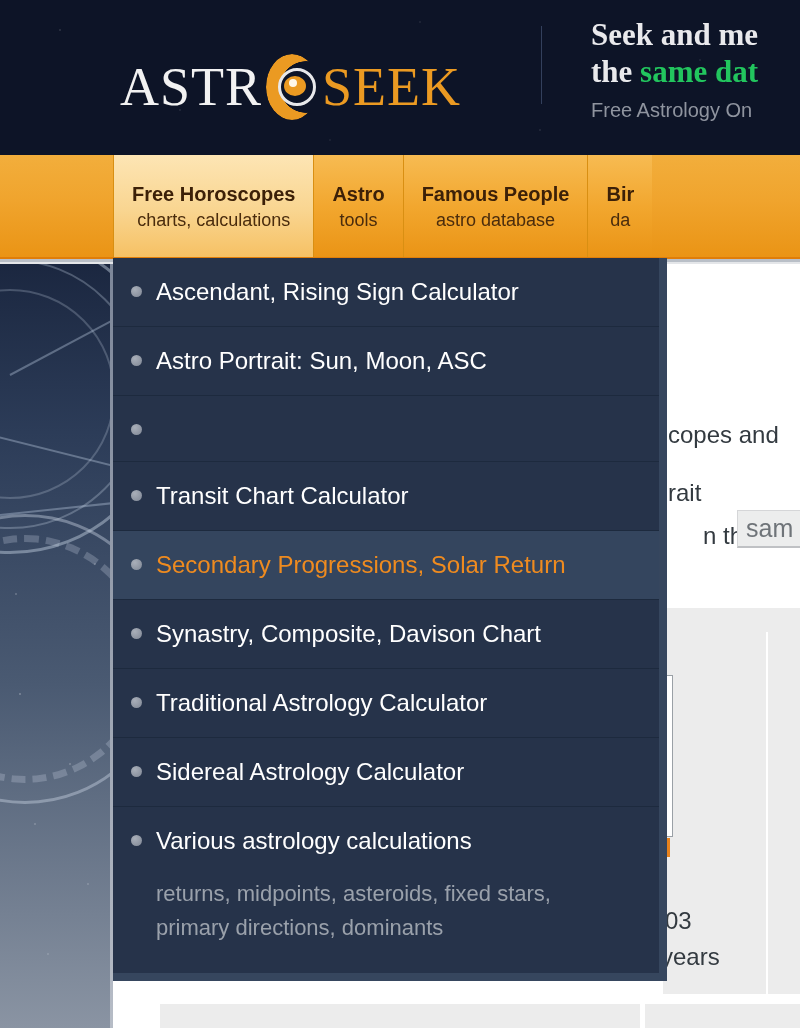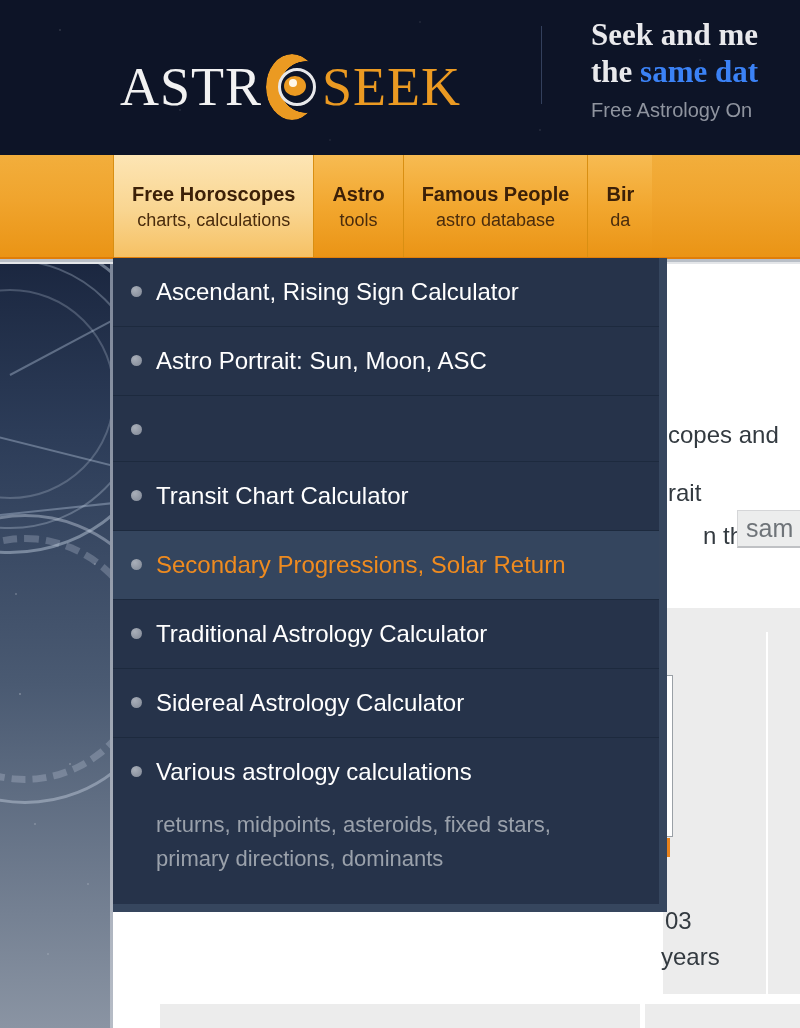--- a/index.html
+++ b/index.html
@@ -66,21 +66,21 @@
     background:#33405c;
   }
   .tagline{
     position:absolute; left:591px; top:16px; width:400px;
   }
   .tagline-line{
     font-family:"Liberation Serif", serif;
     font-weight:bold; font-size:31px; line-height:37px;
     color:#e9e9ec; white-space:nowrap;
   }
-  .tagline-line .hl{ color:#3b82f6; }
+  .tagline-line .hl{ color:#22c55e; }
   .tagline-sub{
     margin-top:9px;
     font-family:"Liberation Sans", sans-serif;
     font-size:20px; color:#8f949f; white-space:nowrap;
   }
 
   
   .nav{
     position:absolute; left:0; top:155px; width:800px; height:104px;
     background:linear-gradient(to bottom,#f2ae3c 0%,#f0a42d 45%,#ea9415 100%);
@@ -334,20 +334,26 @@
       </span>
     </div>
 
     <div class="menu-item hover">
       <span class="bullet"></span>
       <span class="m-text">
         <span class="m-label">Secondary Progressions, Solar Return</span>
       </span>
     </div>
 
+    <div class="menu-item">
+      <span class="bullet"></span>
+      <span class="m-text">
+        <span class="m-label">Synastry, Composite, Davison Chart</span>
+      </span>
+    </div>
 
     <div class="menu-item">
       <span class="bullet"></span>
       <span class="m-text">
         <span class="m-label">Traditional Astrology Calculator</span>
       </span>
     </div>
 
     <div class="menu-item">
       <span class="bullet"></span>

